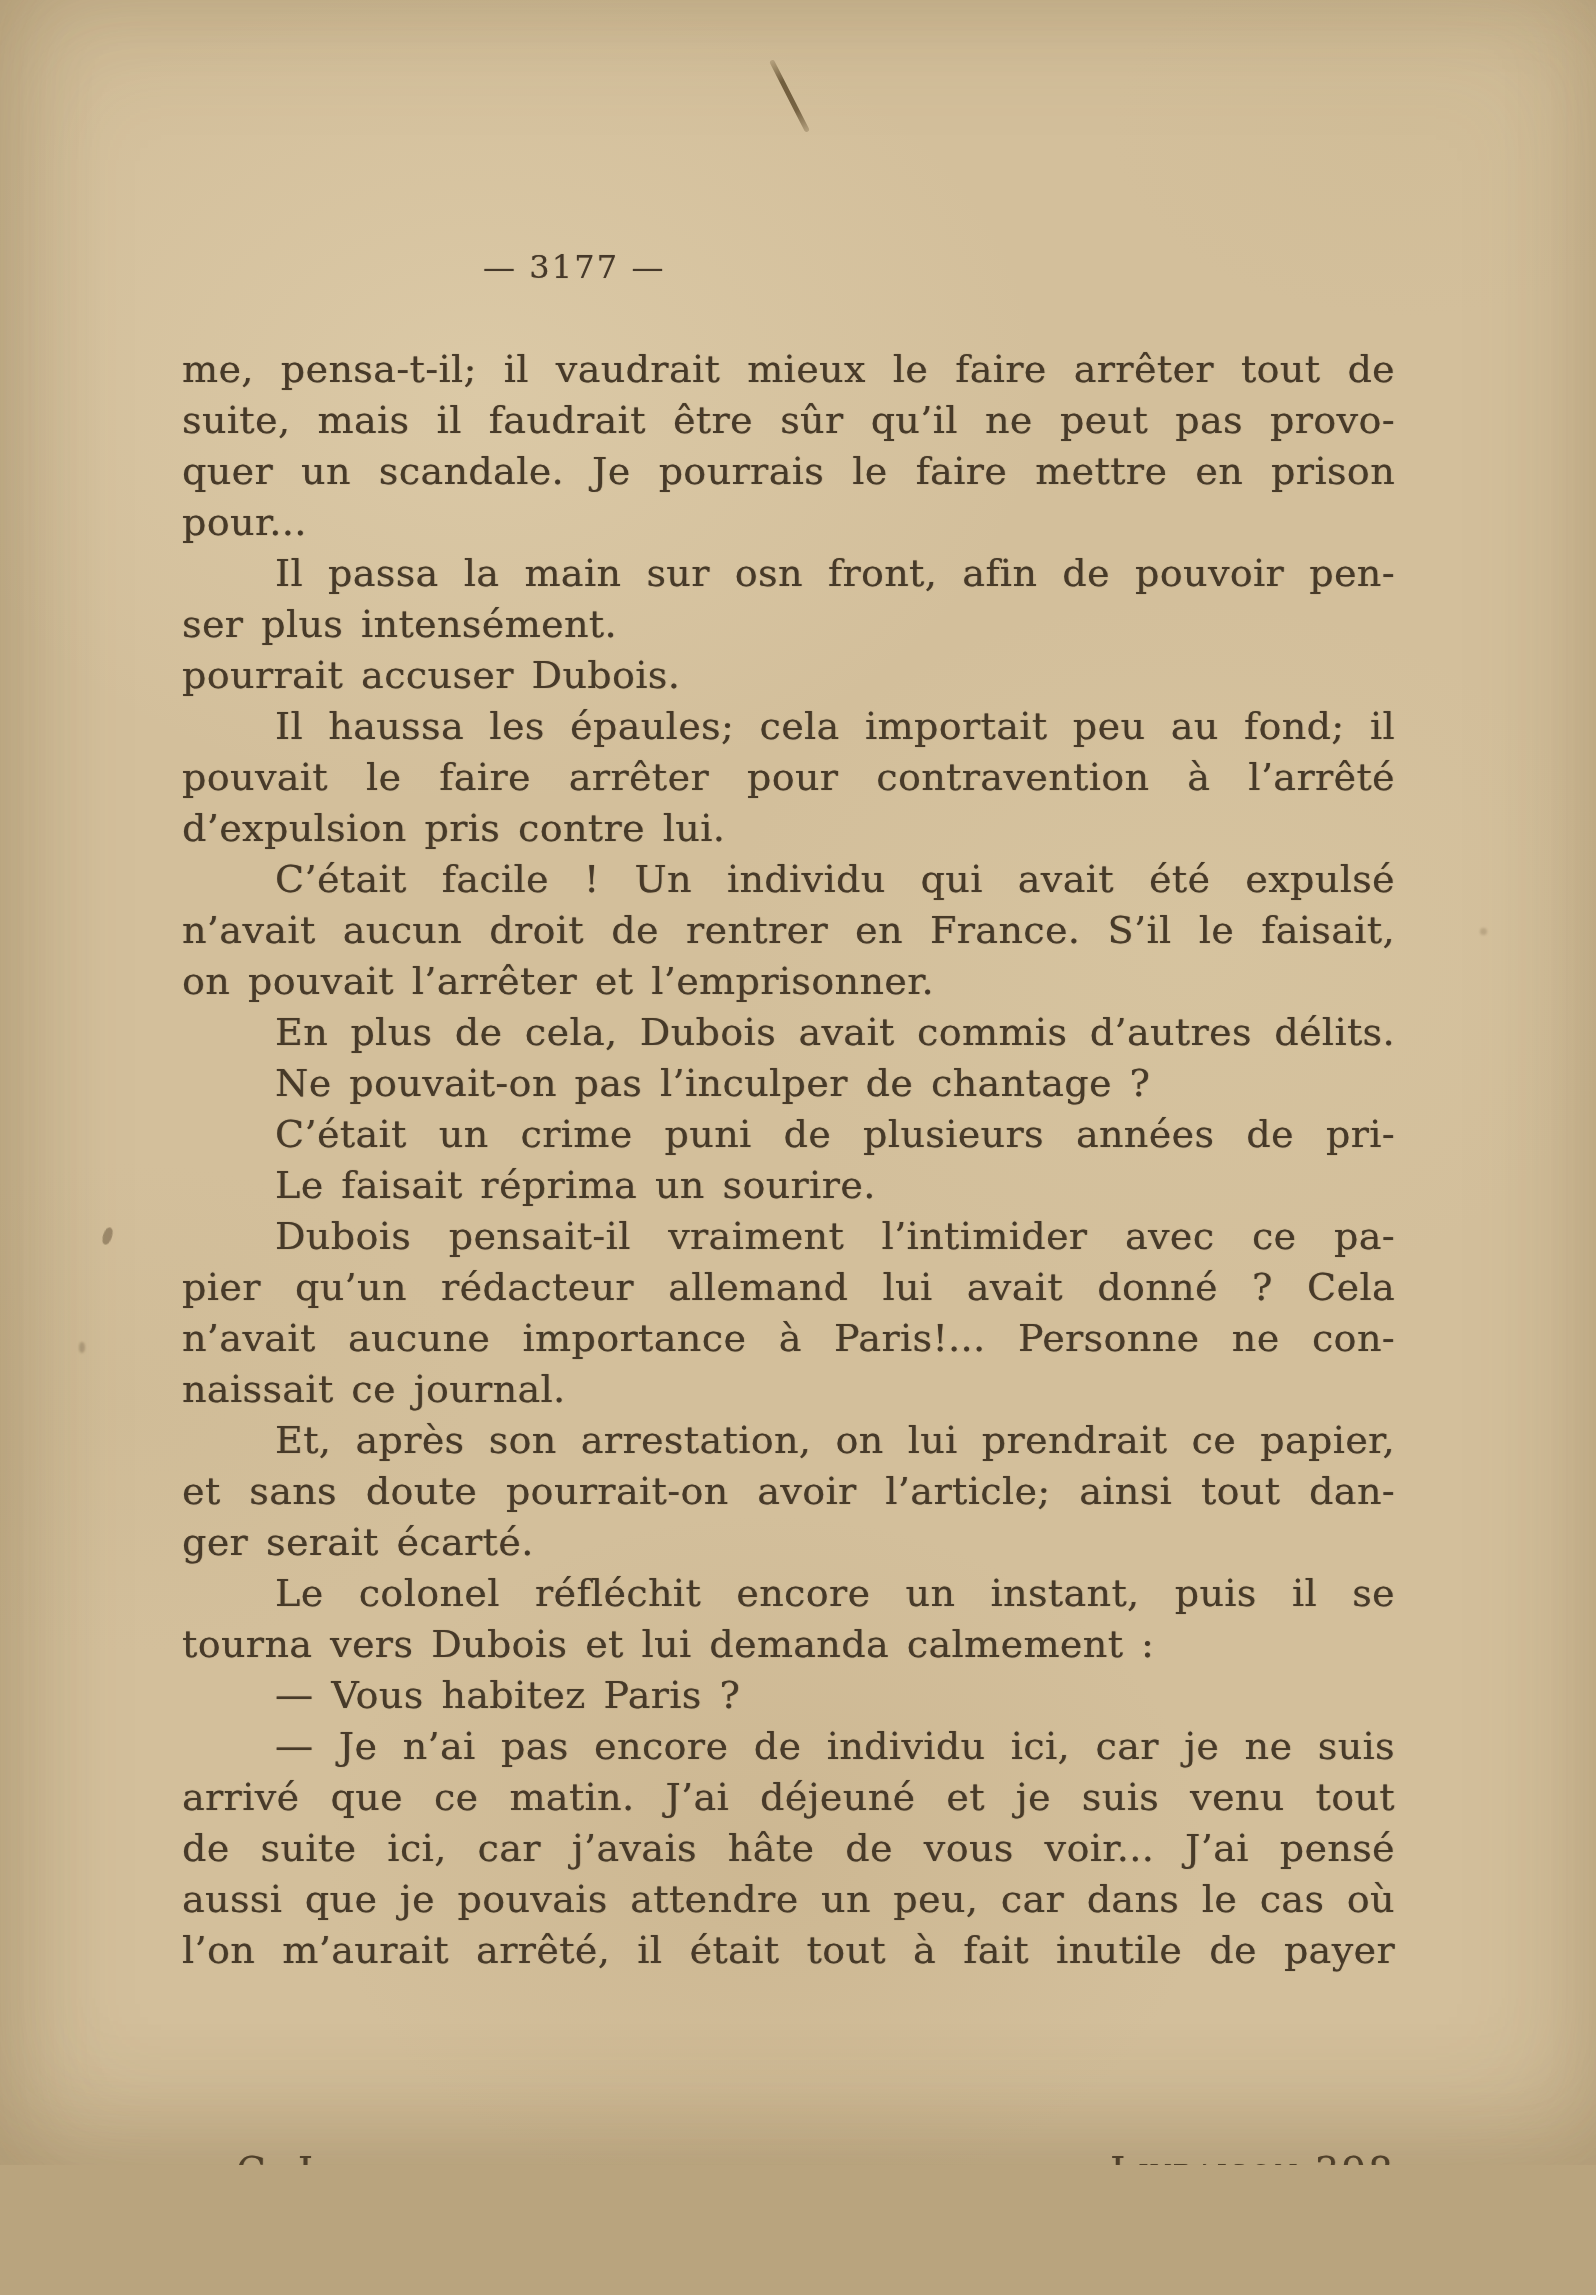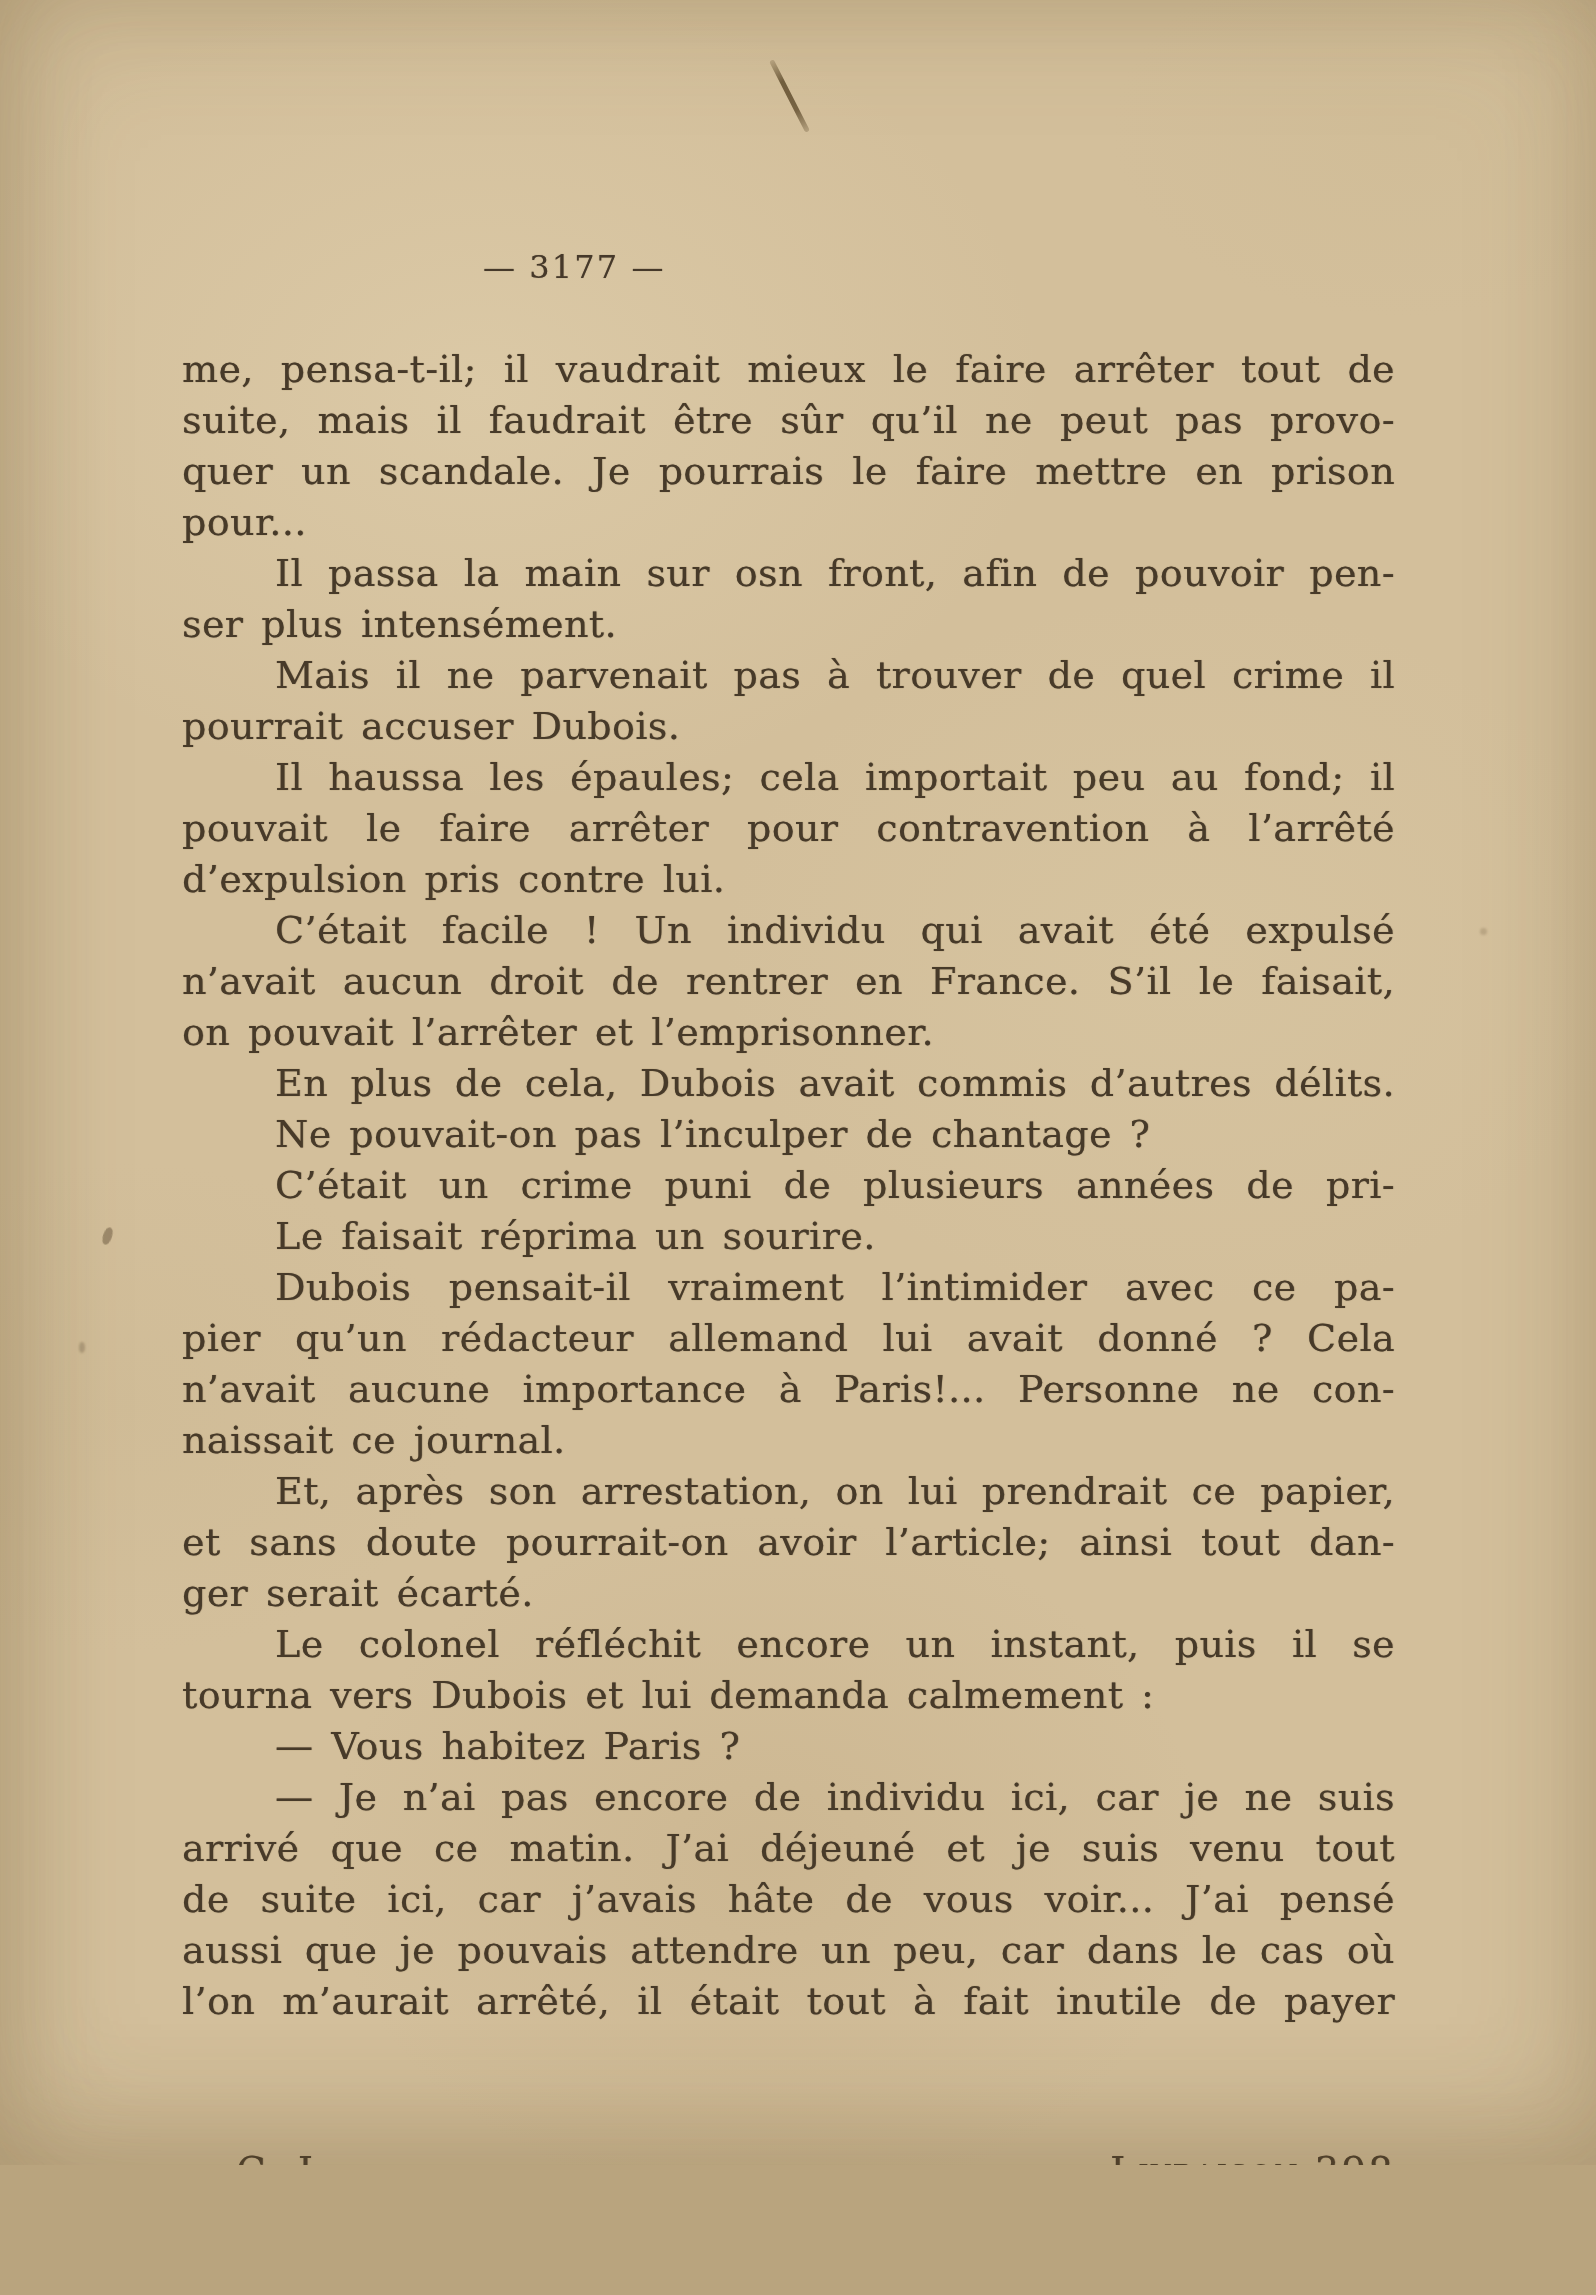--- a/index.html
+++ b/index.html
@@ -113,21 +113,20 @@
       <div class="line j">quer un scandale. Je pourrais le faire mettre en prison</div>
       <div class="line">pour...</div>
     </div>
 
     <div class="para">
       <div class="line j ind">Il passa la main sur osn front, afin de pouvoir pen-</div>
       <div class="line">ser plus intensément.</div>
     </div>
 
     <div class="para">
-      <div class="line j ind">Mais il ne parvenait pas à trouver de quel crime il</div>
       <div class="line">pourrait accuser Dubois.</div>
     </div>
 
     <div class="para">
       <div class="line j ind">Il haussa les épaules; cela importait peu au fond; il</div>
       <div class="line j">pouvait le faire arrêter pour contravention à l’arrêté</div>
       <div class="line">d’expulsion pris contre lui.</div>
     </div>
 
     <div class="para">

